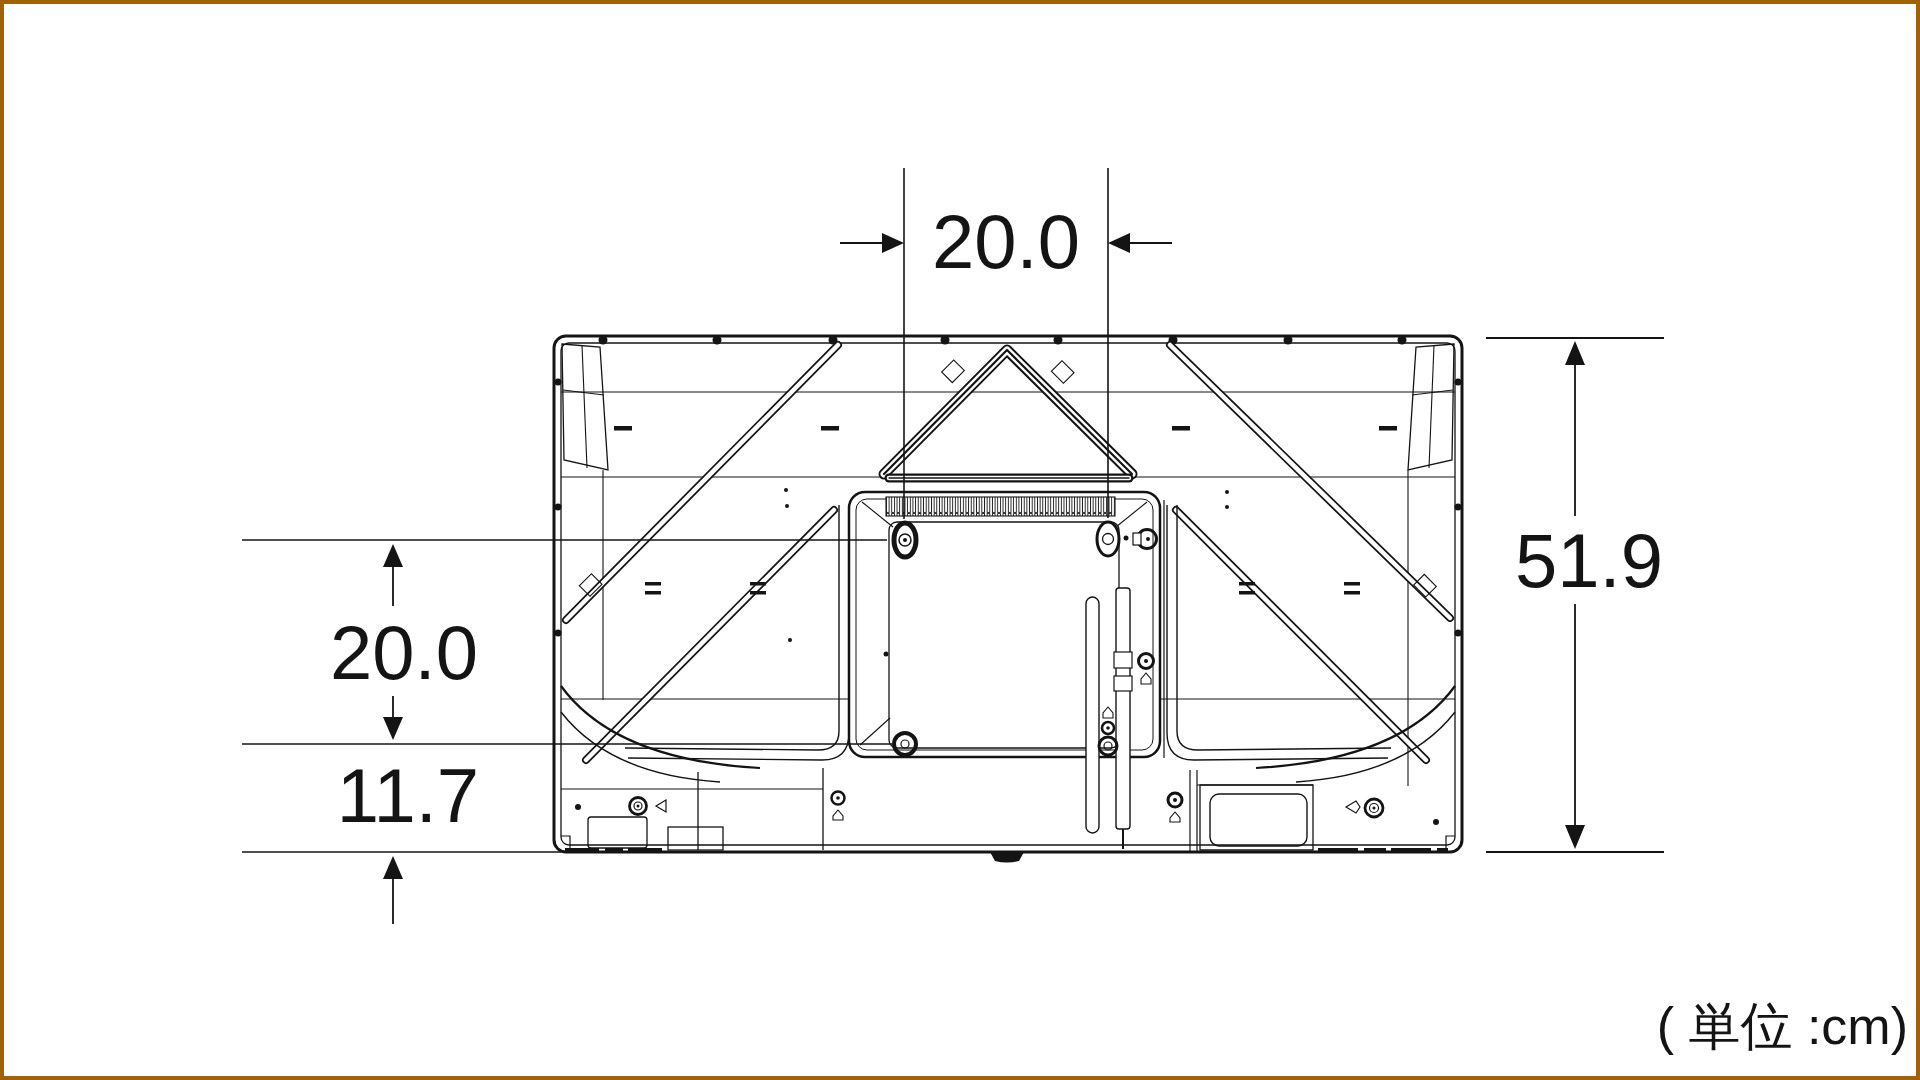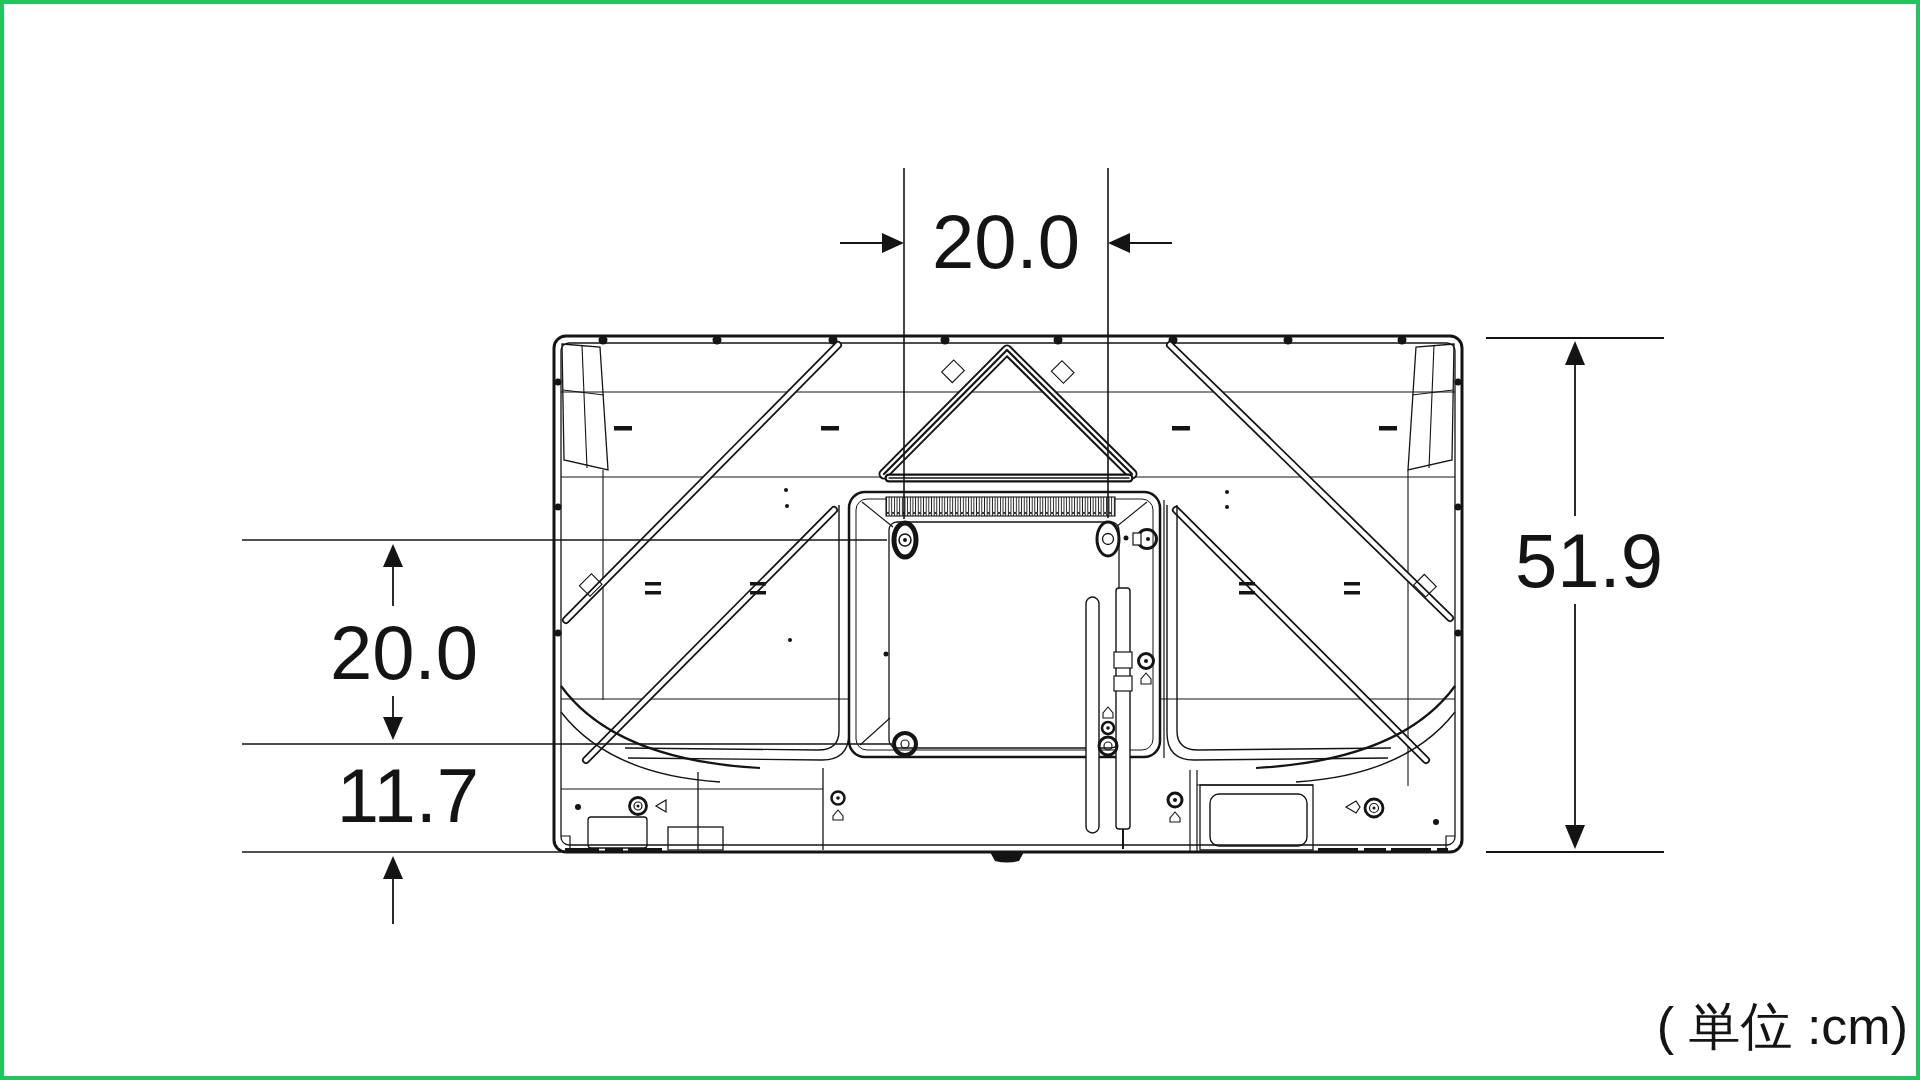--- a/index.html
+++ b/index.html
@@ -1,21 +1,21 @@
 <!DOCTYPE html>
 <html><head>
 <meta charset="utf-8">
 <style>
   html,body{margin:0;padding:0;background:#fff;}
   .canvas{
     position:relative;
     width:1920px;height:1080px;
     box-sizing:border-box;
     background:#ffffff;
-    border:4px solid #22c55e;
+    border:4px solid #a16207;
     overflow:hidden;
     font-family:"Liberation Sans", sans-serif;
     text-align:right;
   }
   svg{position:absolute;left:0;top:0;}
   .ln{stroke:#141414;fill:none;}
   .fil{fill:#141414;stroke:none;}
   .wht{stroke:#ffffff;fill:none;}
   text{fill:#141414;font-family:"Liberation Sans","DejaVu Sans",sans-serif;}
   .dimtxt{font-size:76px;}

